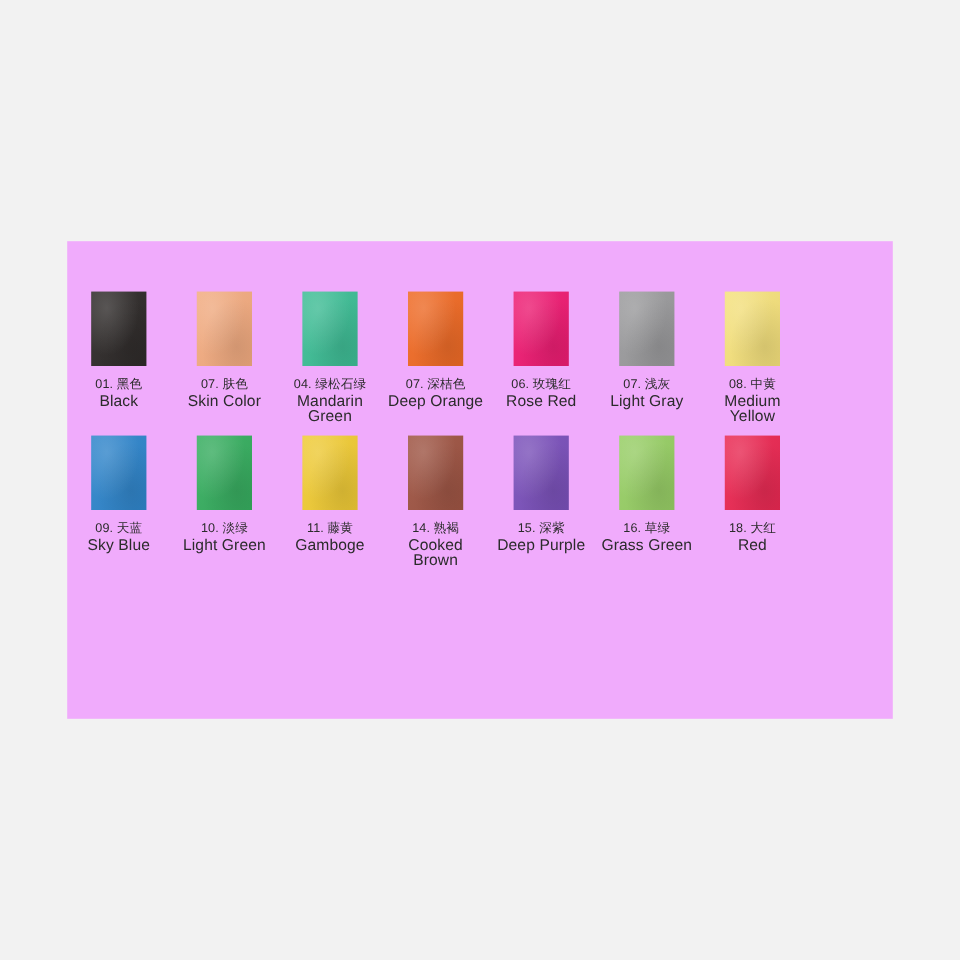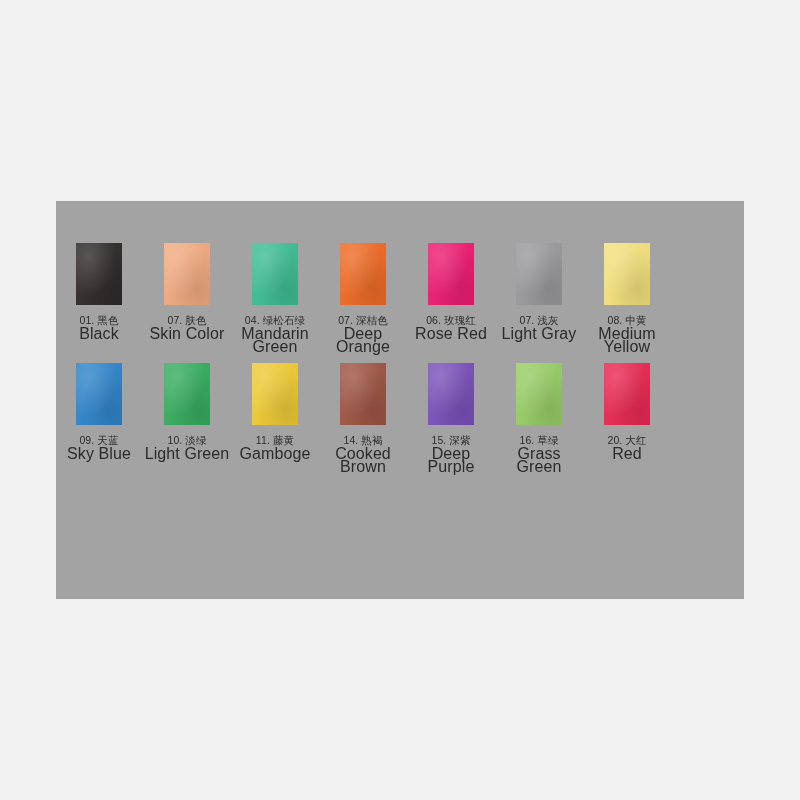--- a/index.html
+++ b/index.html
@@ -14,21 +14,21 @@
     overflow: hidden;
   }
 
   
   #swatch-card {
     position: absolute;
     left: 56px;
     top: 201px;
     width: 688px;
     height: 398px;
-    background: #a3a3a3;
+    background: #f0abfc;
   }
 
   
   #swatch-grid {
     position: absolute;
     left: 0;
     top: 0;
     width: 100%;
     display: flex;
     flex-wrap: wrap;
@@ -79,21 +79,21 @@
   }
 
   .swatch-cn {
     font-size: 10.5px;
     color: #2b2b2b;
     white-space: nowrap;
     letter-spacing: 0.1px;
   }
 
   .swatch-en {
-    font-size: 16px;
+    font-size: 13px;
     color: #2b2b2b;
     letter-spacing: 0.1px;
     max-width: 86px;
   }
 </style>
 </head>
 <body>
 
 <div id="swatch-card">
   <div id="swatch-grid">
@@ -184,18 +184,18 @@
       <div class="swatch-cell">
         <div class="swatch-chip" style="background: rgb(151, 206, 101);"></div>
         <div class="swatch-labels">
           <div class="swatch-cn"><span>16.</span><span> 草绿</span></div>
           <div class="swatch-en">Grass Green</div>
         </div>
       </div>
       <div class="swatch-cell">
         <div class="swatch-chip" style="background: rgb(234, 40, 82);"></div>
         <div class="swatch-labels">
-          <div class="swatch-cn"><span>20.</span><span> 大红</span></div>
+          <div class="swatch-cn"><span>18.</span><span> 大红</span></div>
           <div class="swatch-en">Red</div>
         </div>
       </div>
     </div>
 </div>
 
 </body></html>

